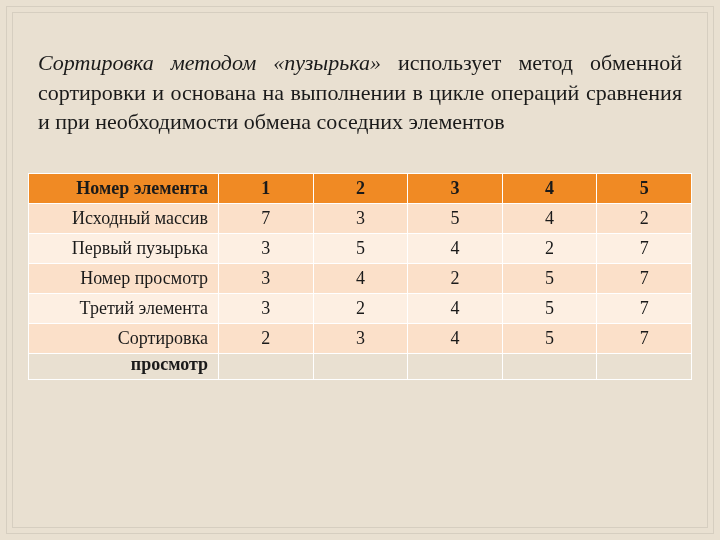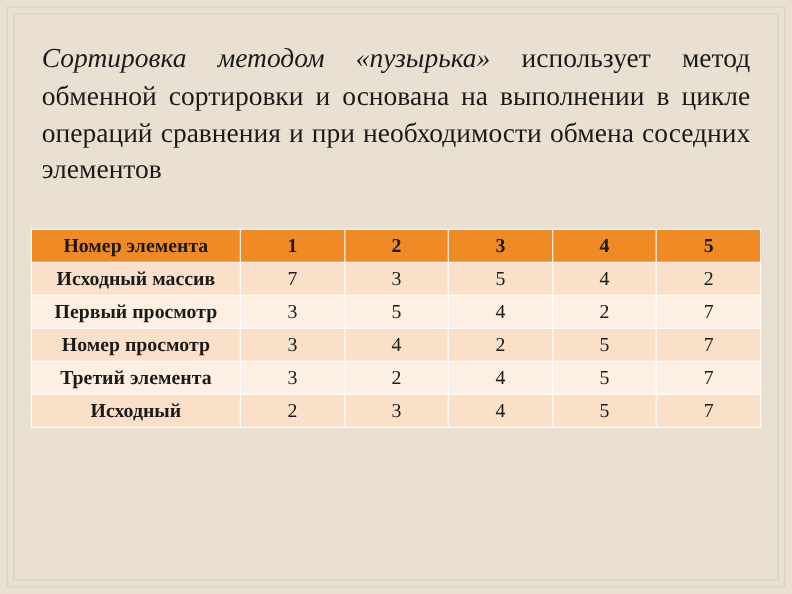--- a/index.html
+++ b/index.html
@@ -12,50 +12,50 @@
     position: relative;
   }
   .frame {
     position: absolute;
     border: 1px solid rgba(0,0,0,0.08);
     pointer-events: none;
   }
   .frame.outer { top: 6px; left: 6px; right: 6px; bottom: 6px; }
   .frame.inner { top: 12px; left: 12px; right: 12px; bottom: 12px; }
   .desc {
-    font-size: 25px;
+    font-size: 22px;
     line-height: 1.35;
     text-align: justify;
-    margin: 5px 10px 36px 10px;
+    margin: 16px 10px 36px 10px;
   }
   .desc .lead { font-style: italic; }
   table {
     width: 100%;
     border-collapse: collapse;
     font-size: 18px;
   }
   th, td {
     border: 1px solid #ffffff;
     padding: 4px 10px;
     text-align: center;
     font-weight: normal;
   }
   th.rowlabel, td.rowlabel {
-    text-align: center;
+    text-align: right;
     width: 190px;
     font-weight: bold;
   }
   thead th {
     background: #f08a24;
     font-weight: bold;
   }
   thead th.rowlabel { background: #f08a24; }
   tbody tr:nth-child(odd)  td { background: #fbe0c9; }
   tbody tr:nth-child(even) td { background: #fdefe2; }
-  tbody td.rowlabel { font-weight: bold; }
+  tbody td.rowlabel { font-weight: normal; }
   .lastlabel td { background: transparent !important; }
   .lastlabel td.rowlabel { font-weight: bold; padding-top: 0; }
 </style>
 </head>
 <body>
 
 <div class="frame outer"></div>
 <div class="frame inner"></div>
 
 <p class="desc">
@@ -76,21 +76,21 @@
   <tbody>
     <tr>
       <td class="rowlabel">Исходный массив</td>
       <td>7</td>
       <td>3</td>
       <td>5</td>
       <td>4</td>
       <td>2</td>
     </tr>
     <tr>
-      <td class="rowlabel">Первый просмотр</td>
+      <td class="rowlabel">Первый пузырька</td>
       <td>3</td>
       <td>5</td>
       <td>4</td>
       <td>2</td>
       <td>7</td>
     </tr>
     <tr>
       <td class="rowlabel">Номер просмотр</td>
       <td>3</td>
       <td>4</td>
@@ -100,21 +100,29 @@
     </tr>
     <tr>
       <td class="rowlabel">Третий элемента</td>
       <td>3</td>
       <td>2</td>
       <td>4</td>
       <td>5</td>
       <td>7</td>
     </tr>
     <tr>
-      <td class="rowlabel">Исходный</td>
+      <td class="rowlabel">Сортировка</td>
       <td>2</td>
       <td>3</td>
       <td>4</td>
       <td>5</td>
       <td>7</td>
     </tr>
+    <tr class="lastlabel">
+      <td class="rowlabel">просмотр</td>
+      <td></td>
+        <td></td>
+        <td></td>
+        <td></td>
+        <td></td>
+    </tr>
   </tbody>
 </table>
 
 </body></html>

